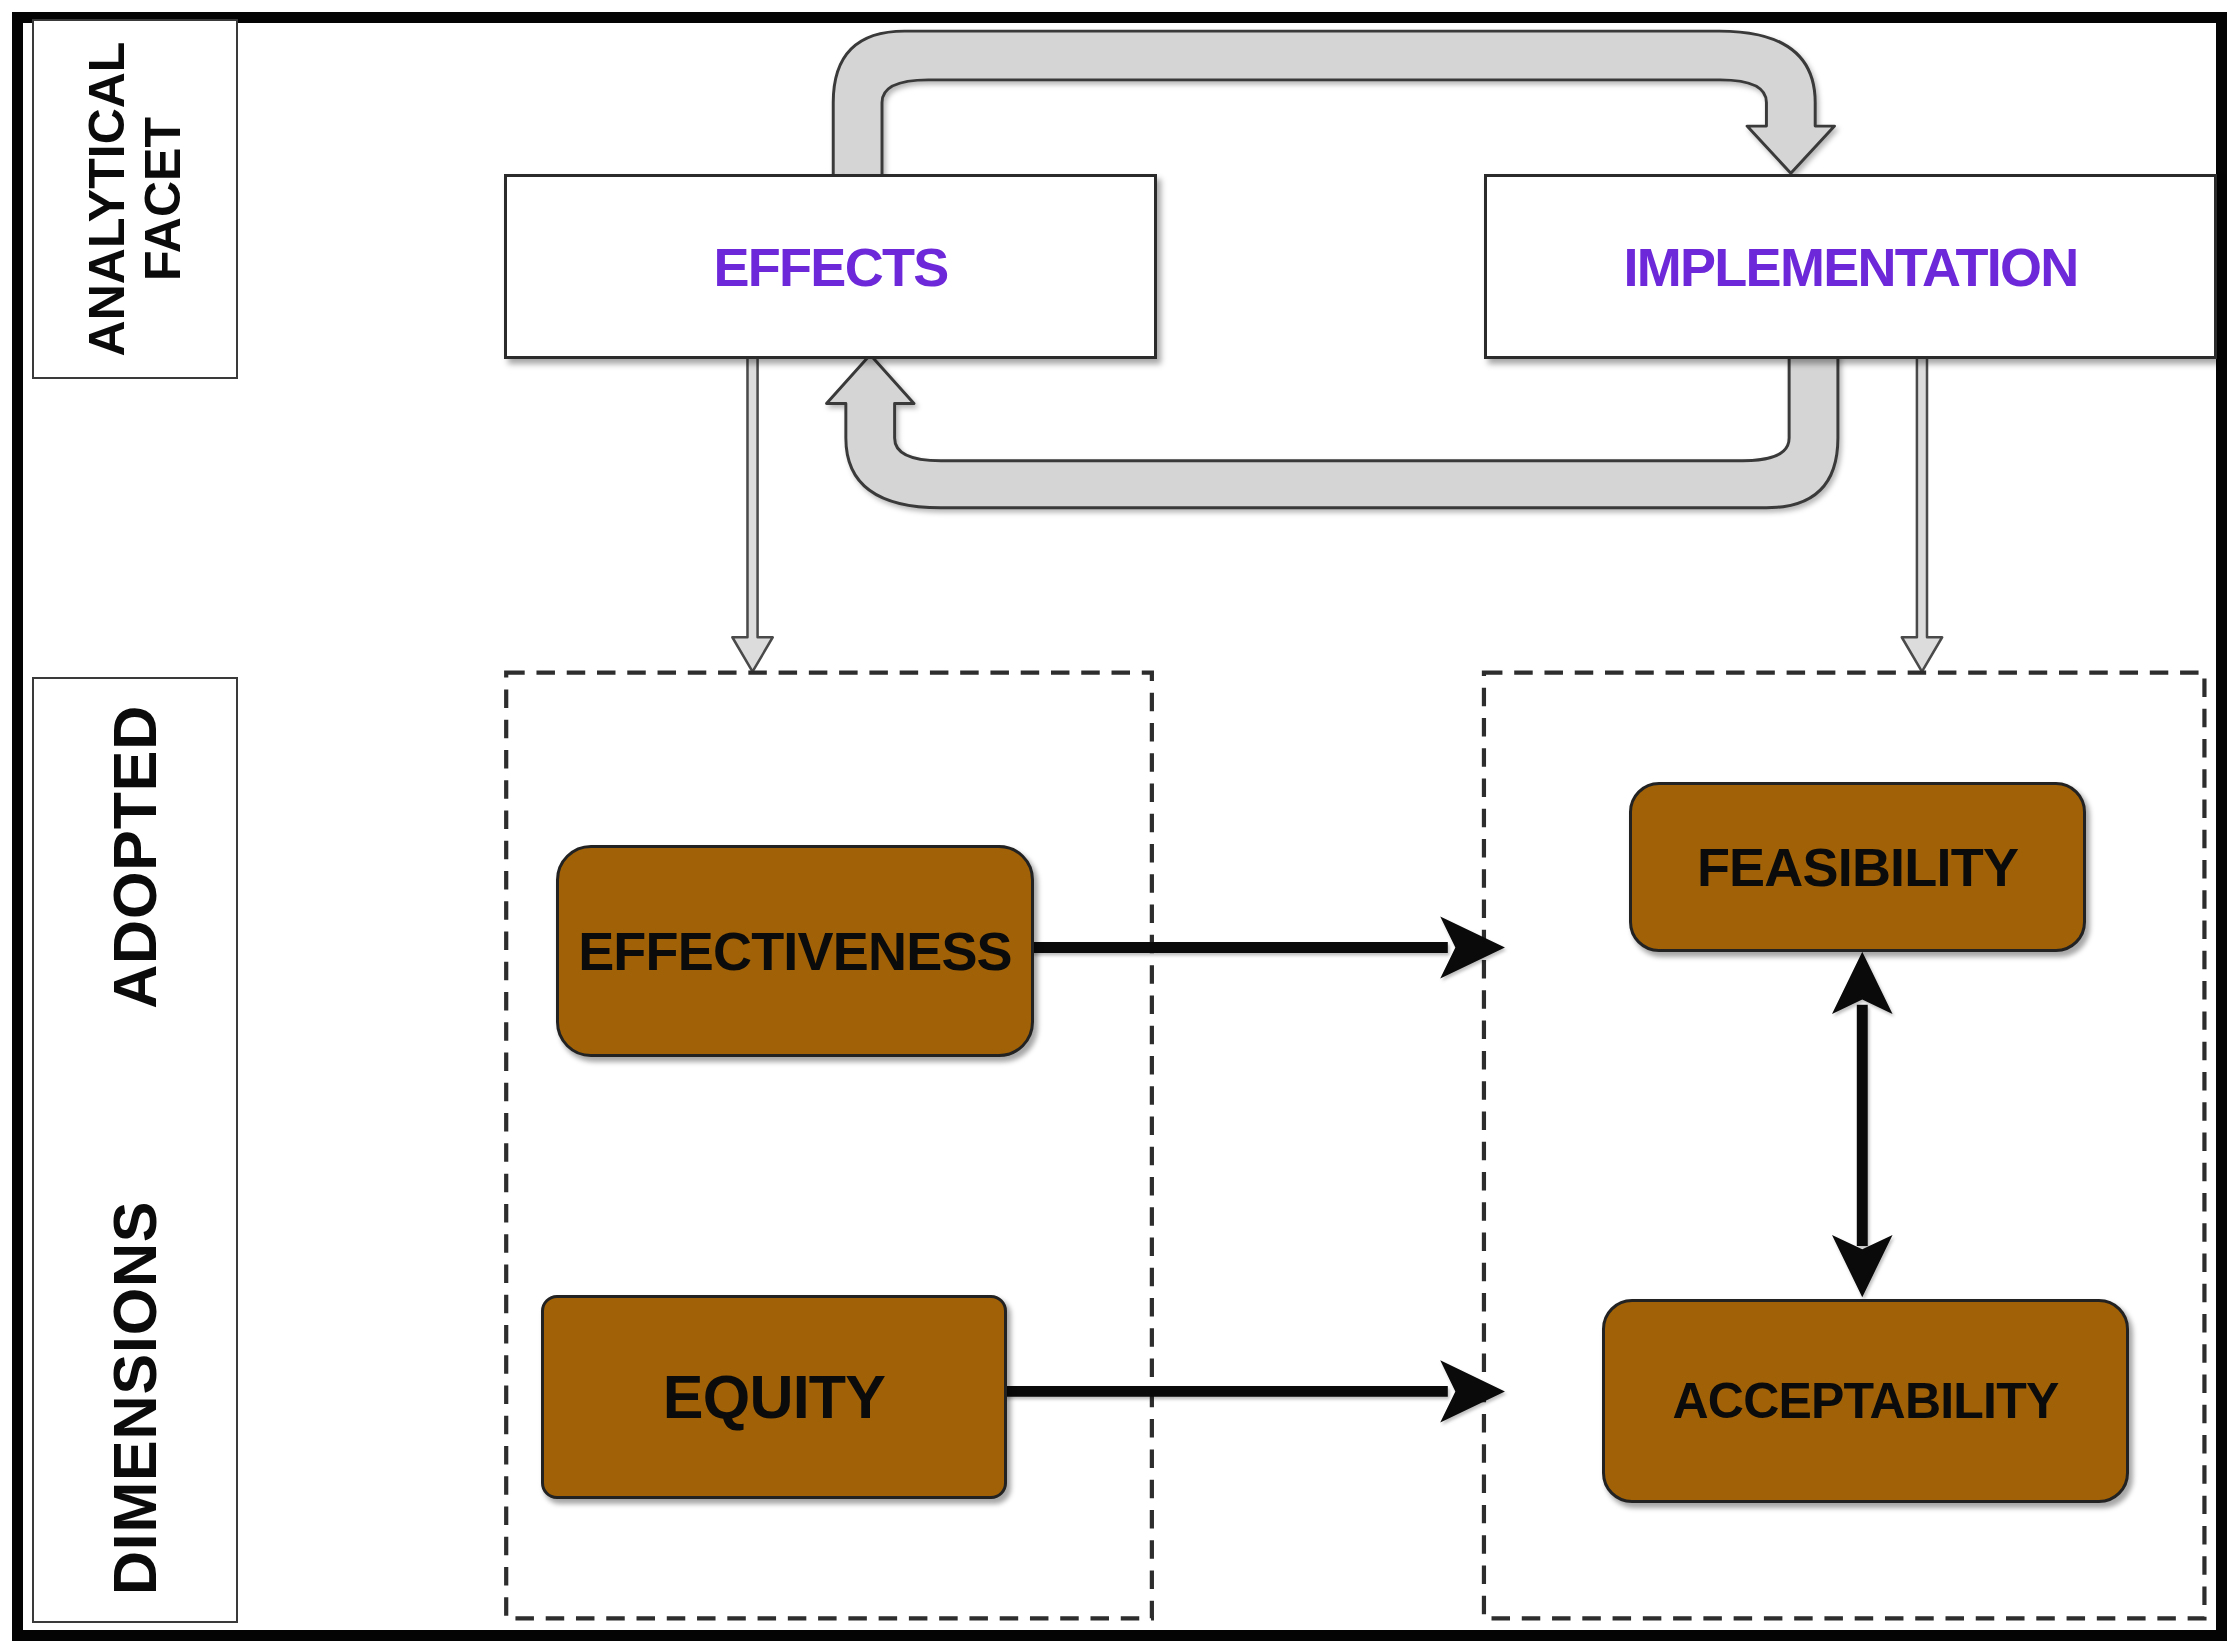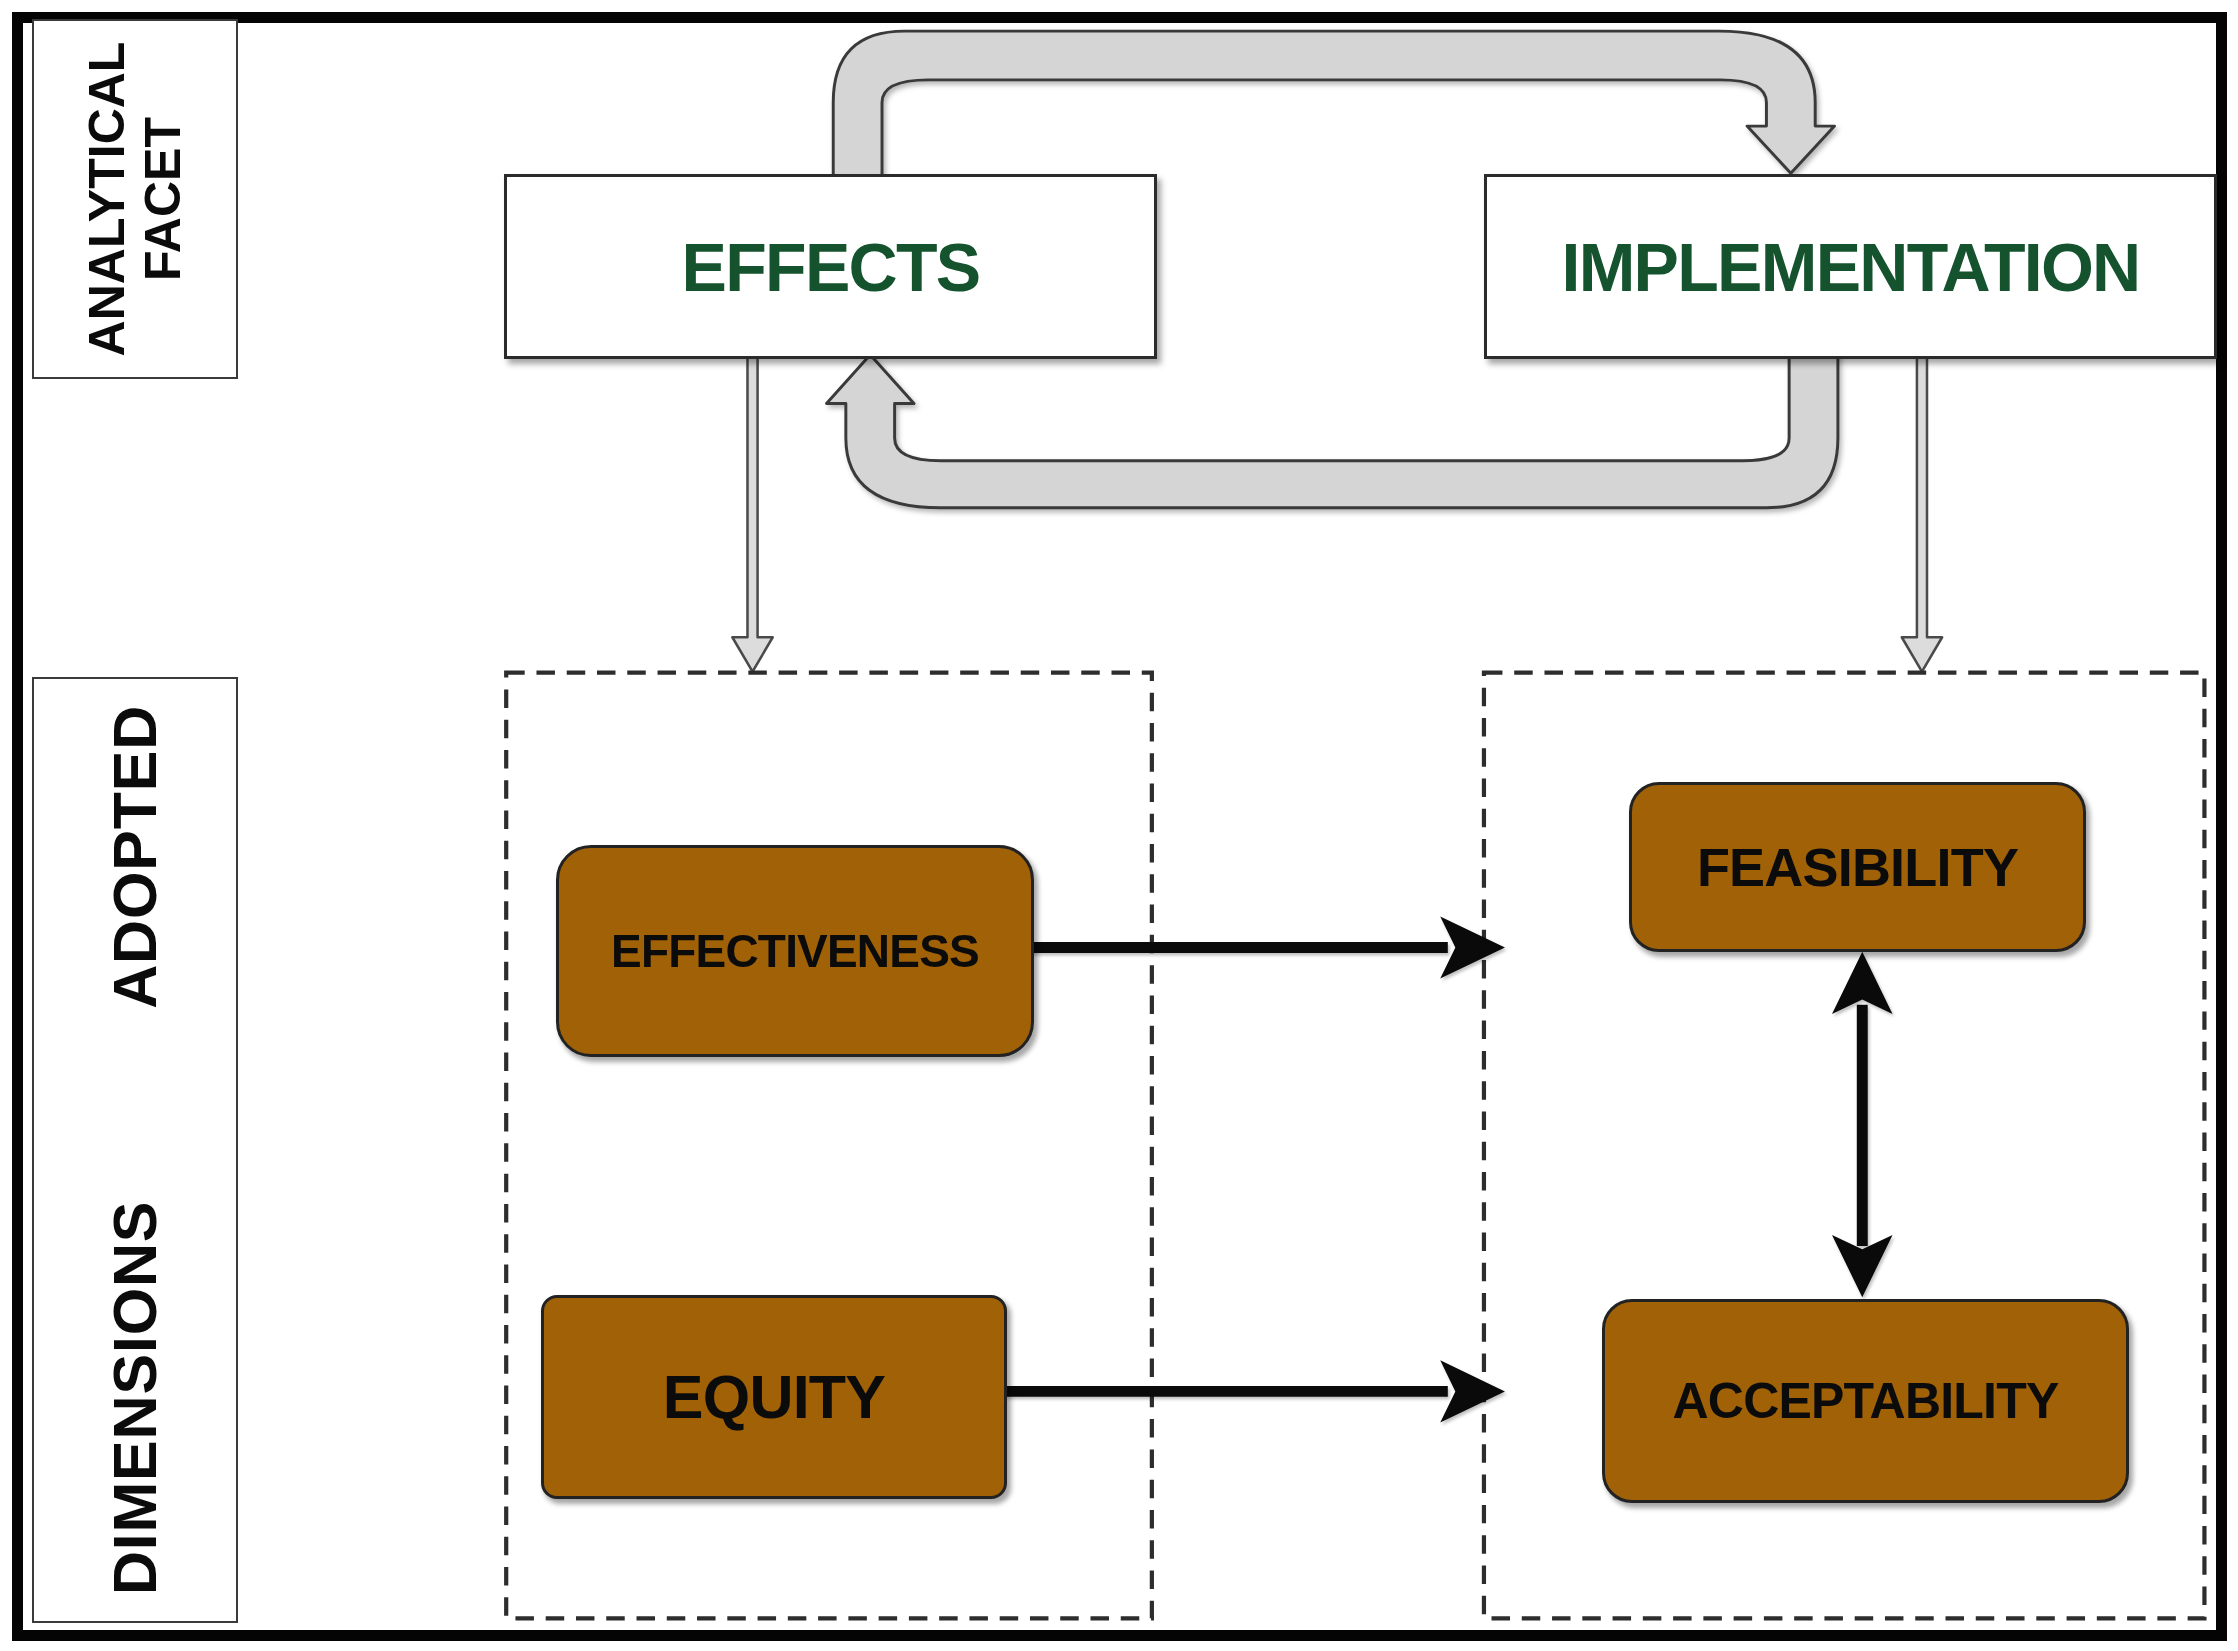--- a/index.html
+++ b/index.html
@@ -17,26 +17,26 @@
   .dash-rect{fill:none;stroke:#2d2d2d;stroke-width:5;stroke-dasharray:22 14;}
   .label-box{position:absolute;background:#ffffff;border:2.5px solid #3a3a3a;}
   .label-box .rot{position:absolute;left:50%;top:50%;
         transform:translate(-50%,-50%) rotate(-90deg);
         font-weight:700;color:#0b0b0b;text-align:center;white-space:pre;}
   .rot.two-line{white-space:pre-line;font-size:50px;line-height:1.12;letter-spacing:0px;}
   .rot.one-line{font-size:61px;letter-spacing:0.8px;word-spacing:47px;}
   .facet-box{position:absolute;background:#ffffff;border:3.4px solid #2b2b2b;
         box-shadow:4.2px 5px 5.9px rgba(0,0,0,0.35);
         display:flex;align-items:center;justify-content:center;
-        font-weight:700;font-size:68px;letter-spacing:-1.7px;color:#14532d;}
+        font-weight:700;font-size:54px;letter-spacing:-1.7px;color:#6d28d9;}
   .dim-box{position:absolute;background:#a16207;border:3.4px solid #222222;
         box-shadow:3.4px 4.2px 5px rgba(0,0,0,0.35);
         display:flex;align-items:center;justify-content:center;
         font-weight:700;color:#0b0b0b;letter-spacing:-0.8px;}
-  #effectiveness{left:556px;top:845px;width:472px;height:206px;border-radius:35px;font-size:46px;}
+  #effectiveness{left:556px;top:845px;width:472px;height:206px;border-radius:35px;font-size:54px;}
   #equity{left:541px;top:1295px;width:460px;height:198px;border-radius:16px;font-size:61px;}
   #feasibility{left:1629px;top:782px;width:451px;height:164px;border-radius:30px;font-size:54px;}
   #acceptability{left:1602px;top:1299px;width:521px;height:198px;border-radius:30px;font-size:50px;}
   #effects{left:504px;top:174px;width:647px;height:179px;}
   #implementation{left:1484px;top:174px;width:727px;height:179px;}
   #analytical-facet{left:32px;top:18.5px;width:202px;height:356px;}
   #dimensions-adopted{left:32px;top:677px;width:202px;height:942px;}
 </style>
 </head>
 <body>

